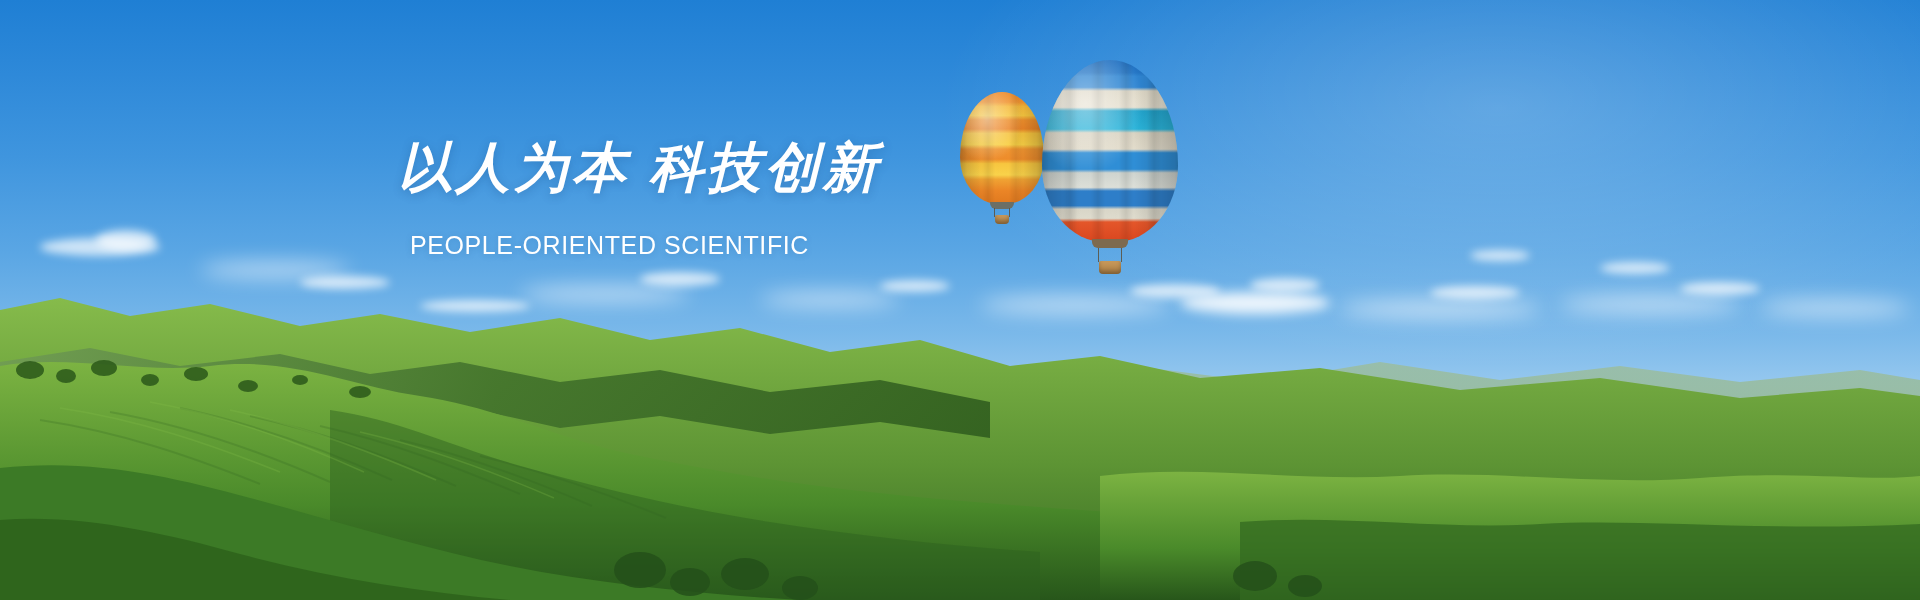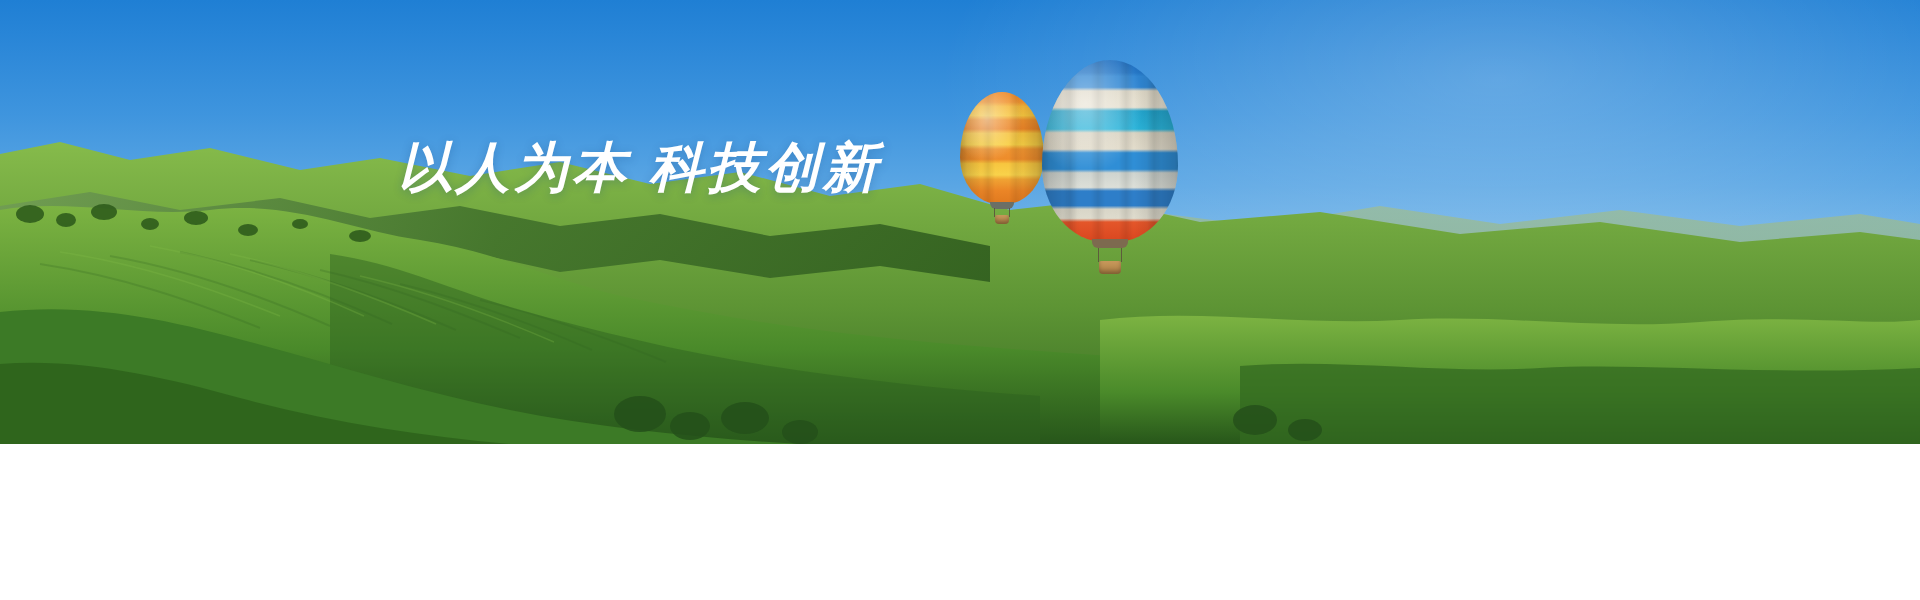--- a/index.html
+++ b/index.html
@@ -2,21 +2,21 @@
 <html><head>
 <meta charset="utf-8">
 <title>Banner</title>
 <style>
   html,body{margin:0;padding:0;background:#fff;}
   body{font-family:"Liberation Sans",sans-serif;}
 
   .banner{
     position:relative;
     width:1920px;
-    height:444px;
+    height:600px;
     overflow:hidden;
   }
 
   
   .sky{
     position:absolute;inset:0;
     background:
       linear-gradient(to bottom,
         #1f7fd4 0%,
         #2b87d8 10%,
@@ -310,16 +310,17 @@
         <path d="M150,132 C228,146 298,172 364,202"></path>
         <path d="M230,140 C304,156 372,182 436,210"></path>
         <path d="M360,162 C430,178 494,202 554,228"></path>
       </g>
     </svg>
   </div>
 
   <div class="copy">
     <div class="headline">以人为本  科技创新</div>
     <div class="sub">
+      <span class="l1">PEOPLE-ORIENTED SCIENTIFIC</span>
     </div>
   </div>
 
 </div>
 
 </body></html>

